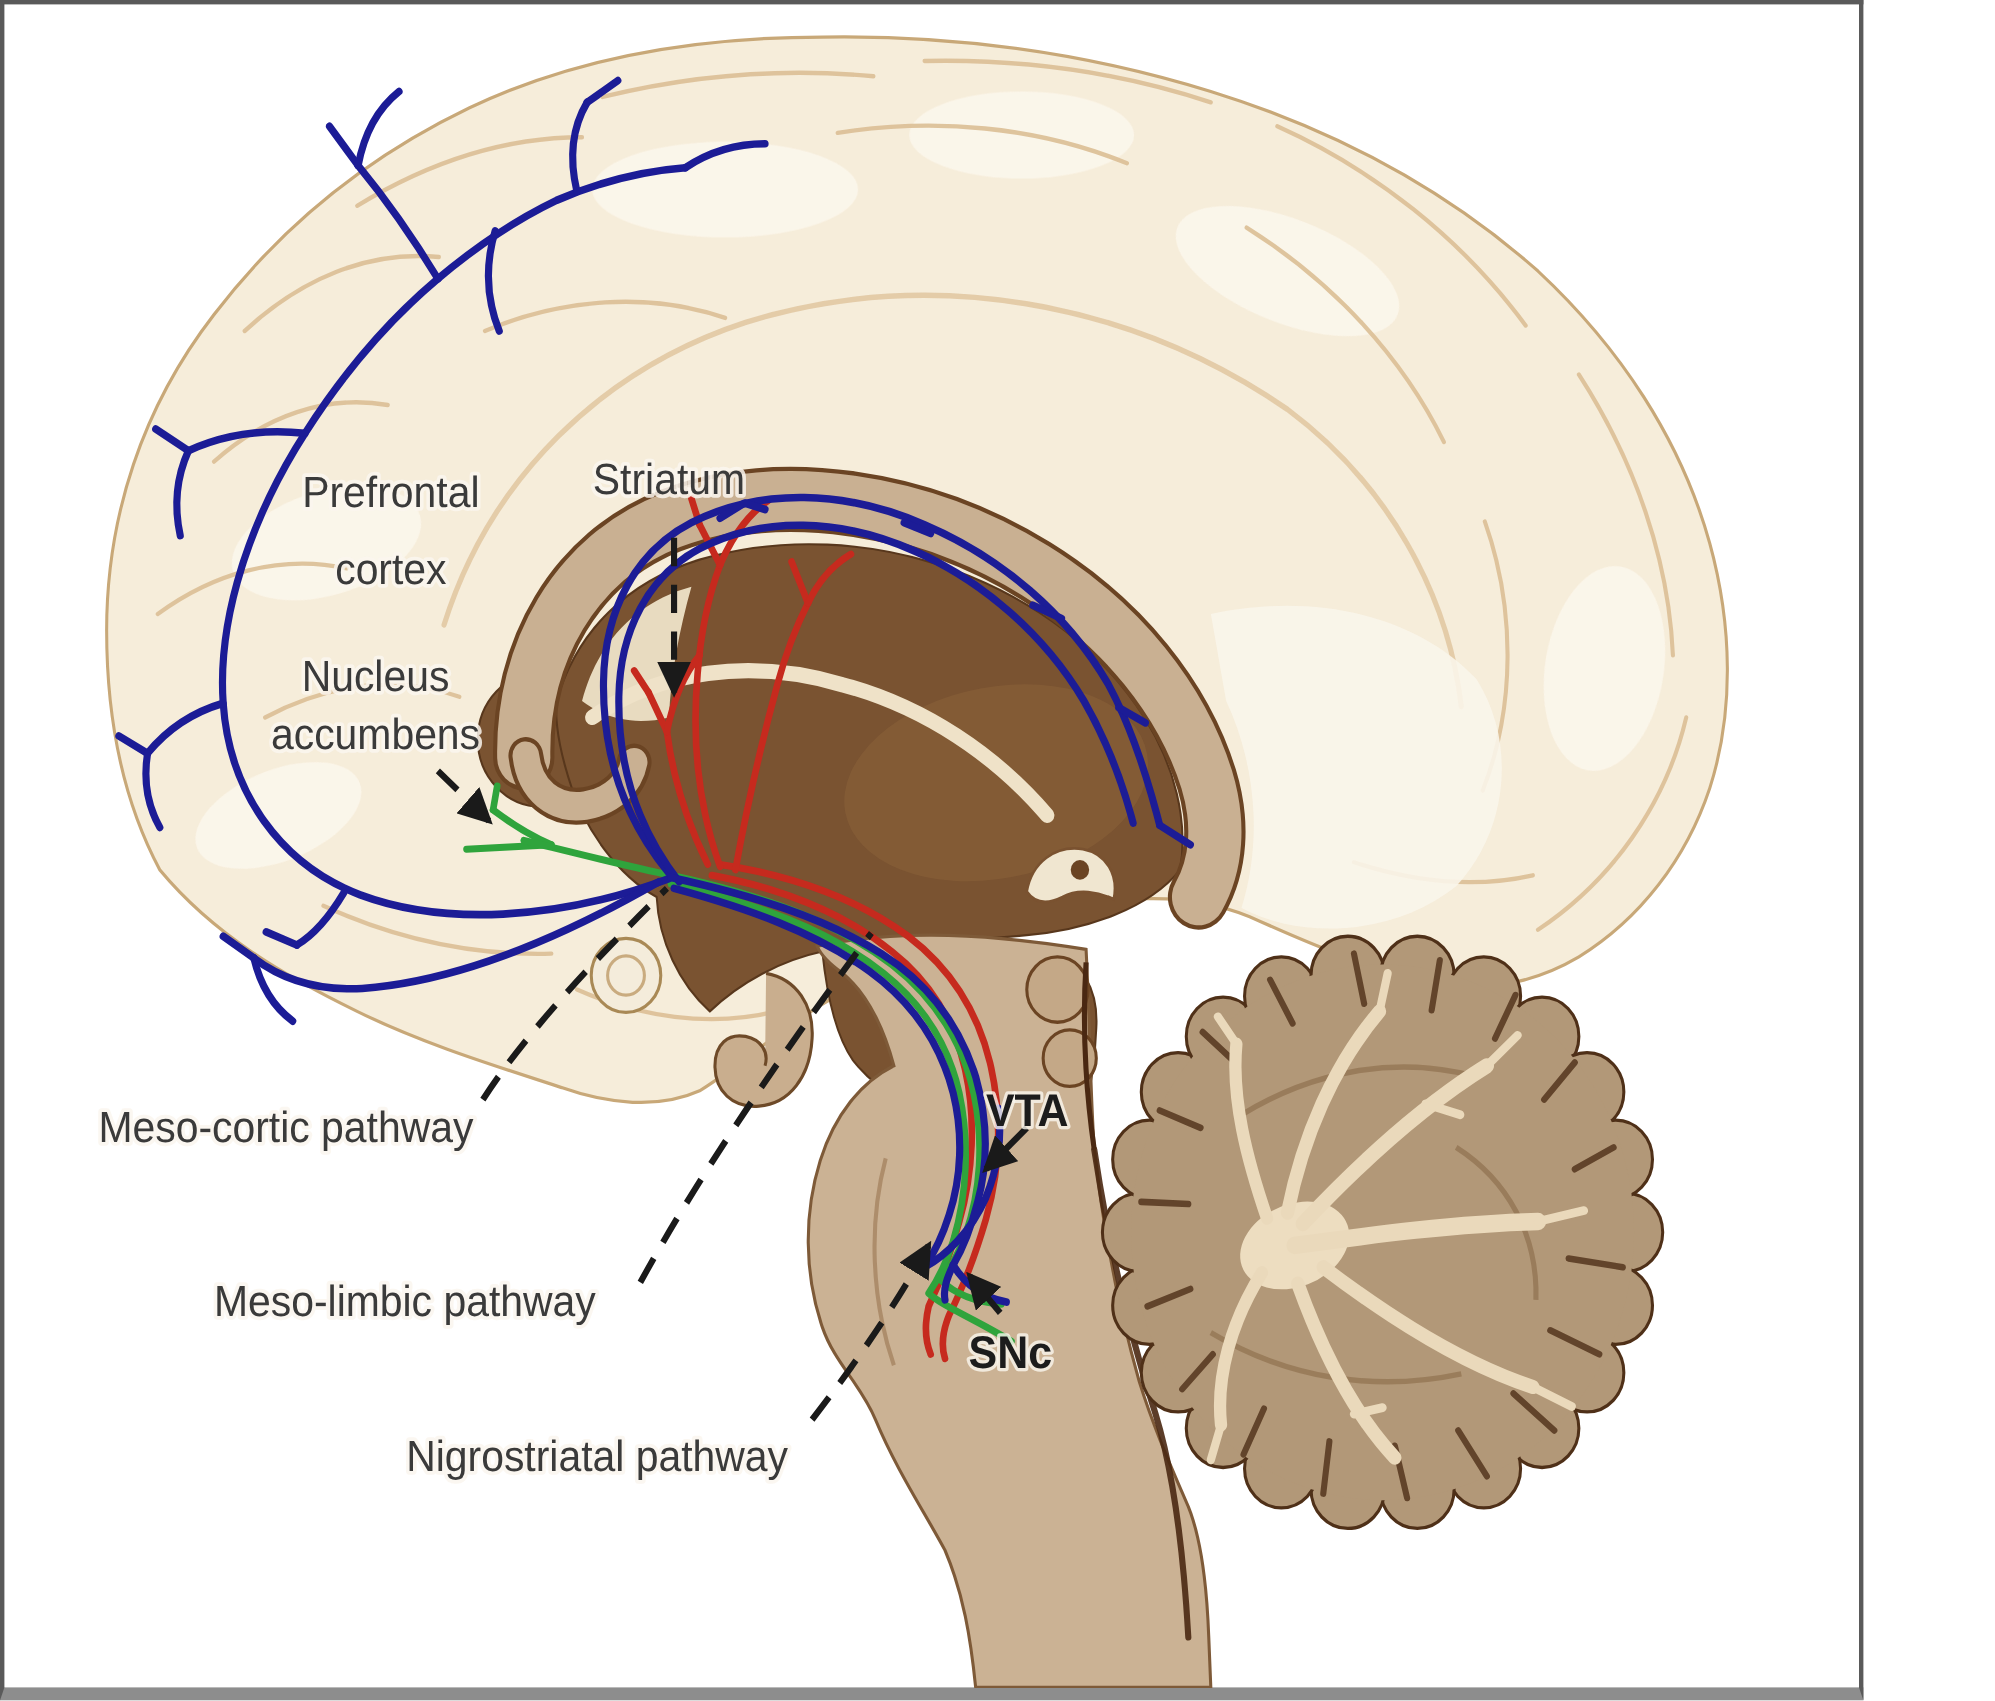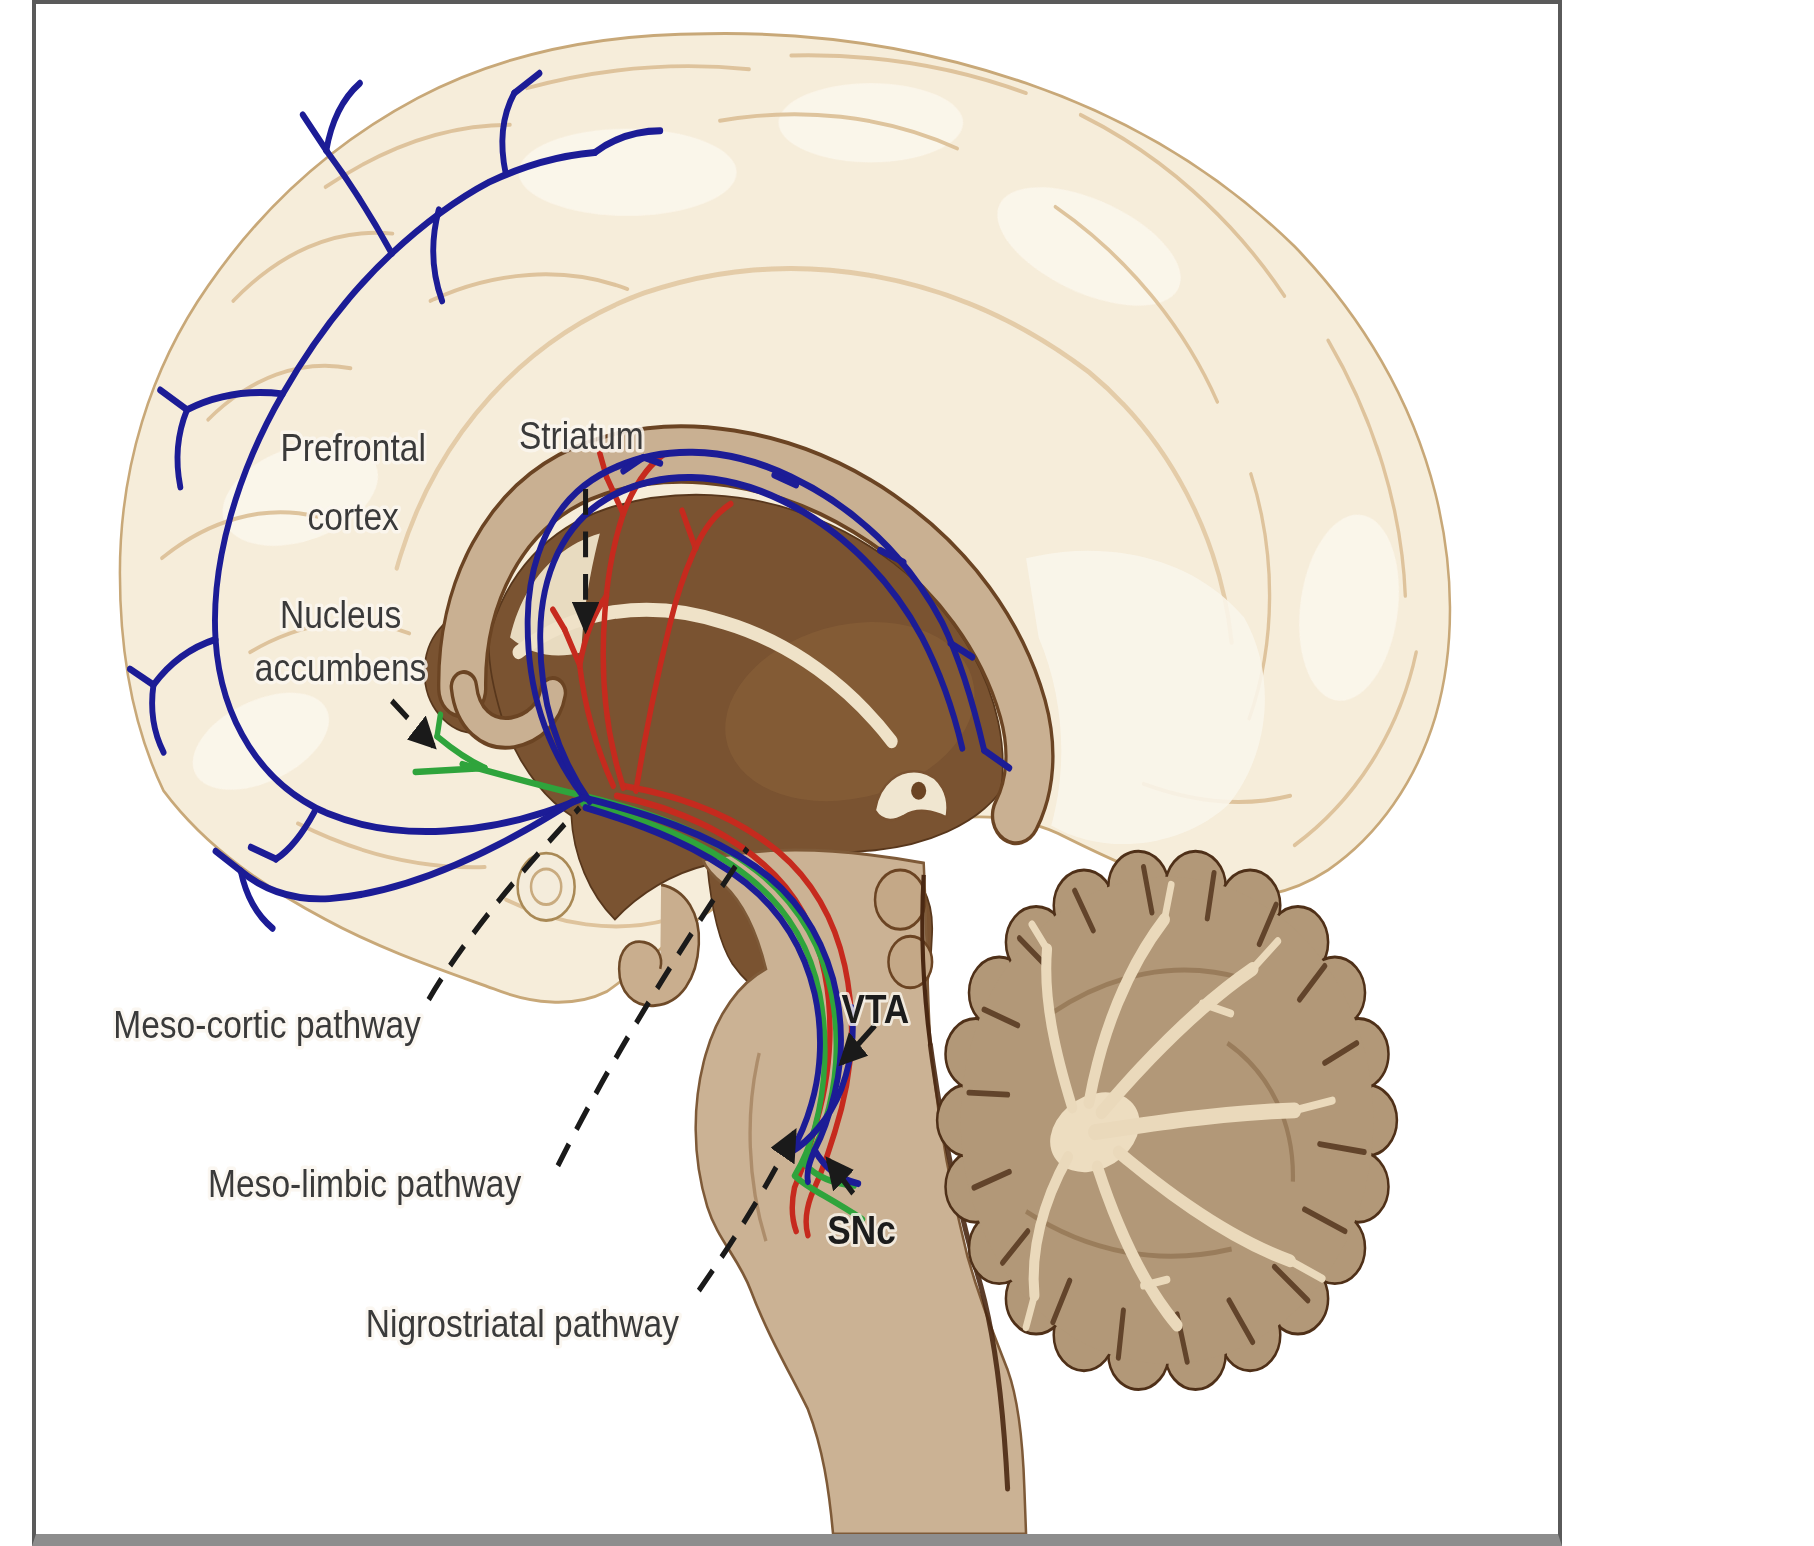--- a/index.html
+++ b/index.html
@@ -1,26 +1,25 @@
 <!DOCTYPE html>
 <html><head>
 <meta charset="utf-8">
 <title>Diagram</title>
 <style>
   html,body{margin:0;padding:0;background:#ffffff;}
   .frame{
     position:relative;
-    width:1530px;height:1546px;
+    width:1694px;height:1546px;
     box-sizing:border-box;
     background:#ffffff;
     border-style:solid;
     border-color:#5a5a5a #5a5a5a #8d8d8d #5a5a5a;
     border-width:4px 4px 12px 4px;
     overflow:hidden;
-    margin-left:32px;
   }
   svg{display:block;width:100%;height:100%;}
   .lbl{
     font-family:"Liberation Sans", sans-serif;
     font-size:40px;
     fill:#3a3a3a;
     paint-order:stroke;
     stroke:rgba(250,246,238,0.85);
     stroke-width:7px;
     stroke-linejoin:round;

